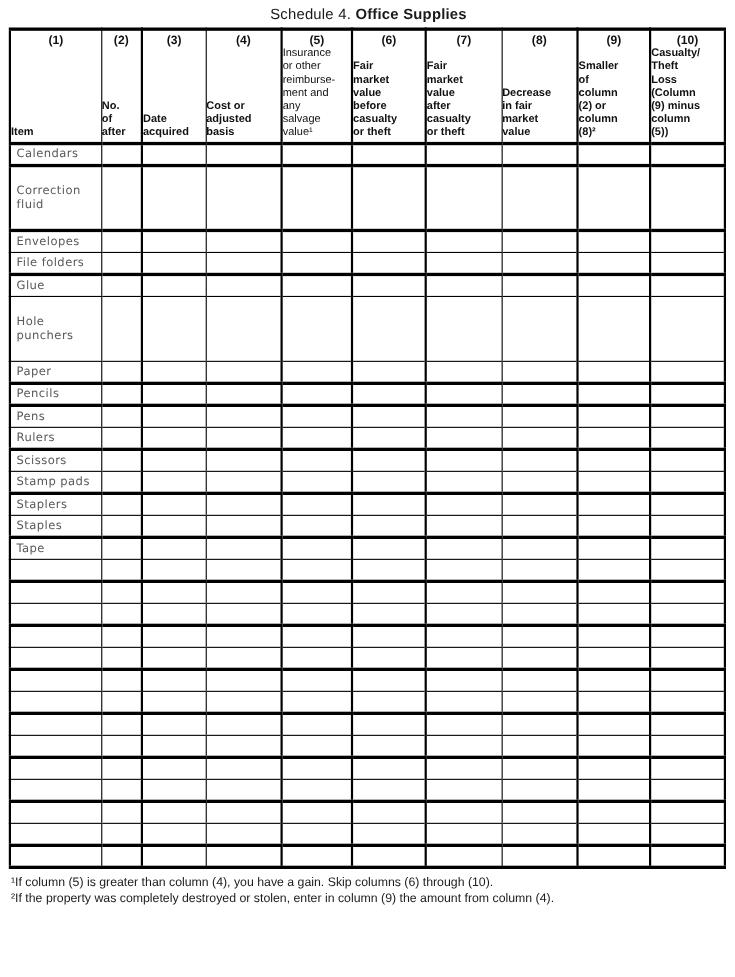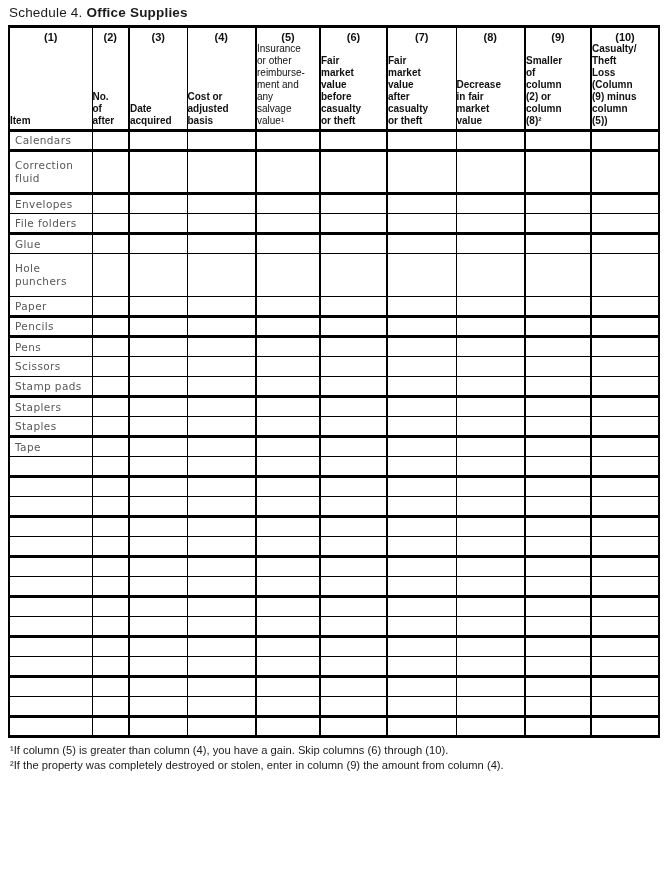--- a/index.html
+++ b/index.html
@@ -16,20 +16,21 @@
   }
   .page {
     padding: 3px 7px 0 8px;
   }
   .title {
     font-size: 13.5px;
     letter-spacing: 0.2px;
     margin: 2px 0 5px 1px;
     color: #1a1a1a;
     white-space: nowrap;
+    text-align: center;
   }
   .title .name {
     font-weight: bold;
     margin-left: 4px;
   }
   table.form-table {
     border-collapse: collapse;
     table-layout: fixed;
     width: 651px;
     border-top: 3px solid #000;
@@ -62,21 +63,21 @@
     line-height: 12px;
     font-weight: bold;
     white-space: pre-line;
   }
   .hlabel.reg { font-weight: normal; }
   tbody td {
     padding: 0;
     vertical-align: middle;
   }
   tr.sgl { height: 20px; }
-  tr.dbl { height: 43px; border-radius: 11px; }
+  tr.dbl { height: 59px; border-radius: 11px; }
   tr.rT td { border-bottom: 3px solid #000; }
   tr.rt td { border-bottom: 1px solid #000; }
   tr:last-child td { border-bottom: none; }
   .bl-thin  { border-left: 1px solid #000; }
   .bl-thick { border-left: 2px solid #000; }
   .item-label {
     font-family: "DejaVu Sans", sans-serif;
     font-size: 10.5px;
     line-height: 13px;
     letter-spacing: 0.4px;
@@ -314,20 +315,34 @@
           <td class="bl-thin"></td>
           <td class="bl-thick"></td>
           <td class="bl-thin"></td>
           <td class="bl-thick"></td>
           <td class="bl-thick"></td>
           <td class="bl-thick"></td>
           <td class="bl-thin"></td>
           <td class="bl-thick"></td>
           <td class="bl-thick"></td>
         </tr>
+        <tr class="rT sgl">
+          <td>
+            <div class="item-label">Rulers</div>
+          </td>
+          <td class="bl-thin"></td>
+          <td class="bl-thick"></td>
+          <td class="bl-thin"></td>
+          <td class="bl-thick"></td>
+          <td class="bl-thick"></td>
+          <td class="bl-thick"></td>
+          <td class="bl-thin"></td>
+          <td class="bl-thick"></td>
+          <td class="bl-thick"></td>
+        </tr>
         <tr class="rt sgl">
           <td>
             <div class="item-label">Scissors</div>
           </td>
           <td class="bl-thin"></td>
           <td class="bl-thick"></td>
           <td class="bl-thin"></td>
           <td class="bl-thick"></td>
           <td class="bl-thick"></td>
           <td class="bl-thick"></td>

